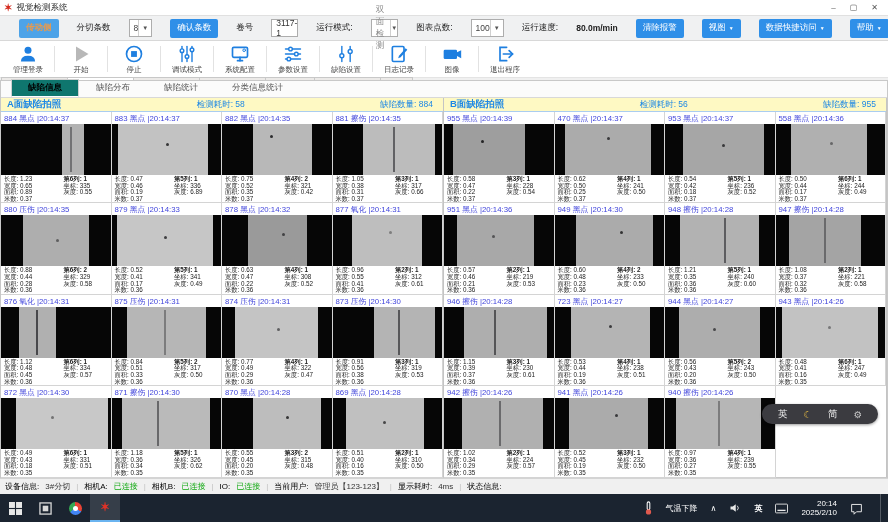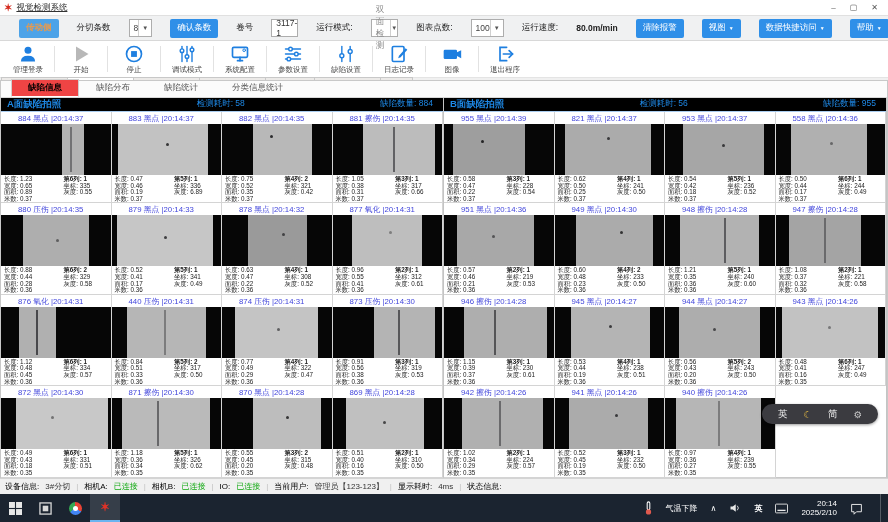--- a/index.html
+++ b/index.html
@@ -2,21 +2,21 @@
 <html><head>
 <meta charset="utf-8">
 <style>
   * { margin:0; padding:0; box-sizing:border-box; font-family:"Liberation Sans",sans-serif; }
   html,body { width:888px; height:522px; overflow:hidden; background:#fff; }
   body { position:relative; font-size:9px; color:#333; }
 
   
   .titlebar { height:15px; display:flex; align-items:center; padding:0 4px; background:#fff; }
   .app-logo { color:#d42a1e; font-size:10px; font-weight:bold; margin-right:4px; }
-  .app-title { font-size:8.5px; color:#333;text-decoration:underline; }
+  .app-title { font-size:8.5px; color:#333; }
   .win-ctrls { margin-left:auto; display:flex; gap:14px; padding-right:6px; color:#555; font-size:8px; }
   .win-ctrls span { cursor:pointer; }
 
   
   .toolbar1 { height:26px; background:#f0f1f2; border-top:1px solid #e0e0e0; border-bottom:1px solid #d8d8d8;
               display:flex; align-items:center; gap:18px; padding:0 19px; }
   .btn-blue { background:#2f8fe8; color:#fff; border:none; border-radius:2px; height:19px; padding:0 7px;
               font-size:8.5px; display:flex; align-items:center; gap:3px; cursor:pointer; white-space:nowrap; }
   .btn-side { background:#4da3e8; color:#e89a4d; font-weight:bold; }
   .lbl { font-size:8.5px; color:#222; white-space:nowrap; }
@@ -38,31 +38,31 @@
   
   .maintabs { height:17px; background:#f0f0f0; display:flex; align-items:flex-end; padding-left:1px; border-bottom:1px solid #c8c8c8; }
   .mtab { font-size:8.5px; color:#333; padding:2px 7px 2px; border:1px solid #c8c8c8; border-bottom:none;
           background:#eceae8; margin-right:-1px; cursor:pointer; white-space:nowrap; }
   .mtab.active { background:#fff; font-weight:bold; position:relative; top:1px; padding-bottom:3px; }
 
   
   .content { position:absolute; top:80px; bottom:44px; left:0; right:0; background:#fff; border:1px solid #c8c8c8; }
   .subtabs { height:17px; display:flex; align-items:flex-end; border-bottom:1px solid #d8d8d8; background:#fbfbfb; padding-left:10px; }
   .stab { font-size:8.5px; color:#555; padding:2px 16px; border:1px solid transparent; cursor:pointer; white-space:nowrap; }
-  .stab.active { color:#000; font-weight:bold; background:#ef4444; border-color:#d0d0d0; border-bottom-color:#fff; }
+  .stab.active { color:#000; font-weight:bold; background:#0f766e; border-color:#d0d0d0; border-bottom-color:#fff; }
 
   .panels { display:flex; height:calc(100% - 17px); }
   .panel { width:443px; border-right:1px solid #c4c4c4; display:flex; flex-direction:column; }
-  .panel-hdr { height:19px; display:flex; border-bottom:1px solid #aacdf0; padding:0 10px 0 6px; background:#000000; }
+  .panel-hdr { height:19px; display:flex; align-items:center; border-bottom:1px solid #aacdf0; padding:0 10px 0 6px; background:#fef9c3; }
   .panel-title { color:#1e88e5; font-weight:bold; font-size:9.5px; }
   .panel-mid { margin-left:auto; margin-right:auto; color:#1e88e5; font-size:8.5px; }
   .panel-cnt { color:#1e88e5; font-size:8.5px; }
   .grid { flex:1; display:grid; grid-template-columns:repeat(4,1fr); grid-template-rows:repeat(4,1fr); }
   .cell { border-right:1px solid #d4d4d4; border-bottom:1px solid #d4d4d4; display:flex; flex-direction:column; overflow:hidden; cursor:pointer; }
-  .cell-hd { height:12px; font-size:7.8px; color:#4246dc; padding:1px 0 0 17px; white-space:nowrap; overflow:hidden; background:#fff; }
+  .cell-hd { height:12px; font-size:7.8px; color:#4246dc; padding:1px 0 0 3px; white-space:nowrap; overflow:hidden; background:#fff; }
   .cell-img { height:51px; position:relative; background:#060606; overflow:hidden; }
   .band { position:absolute; top:0; bottom:0; }
   .dft-dot { position:absolute; width:3px; height:3px; border-radius:50%; }
   .dft-line { position:absolute; width:2px; top:6%; height:88%; filter:blur(.4px); }
   .cell-info { flex:1; display:flex; padding:1px 2px 0 3px; background:#fff; }
   .ci-l { width:57%; }
   .ci-r { width:43%; }
   .cell-info div { font-size:6.3px; line-height:6.6px; color:#222; white-space:nowrap; }
   .ci-r .b1 { font-weight:bold; }
 
@@ -464,21 +464,21 @@
                 <div>米数: 0.36</div>
               </div>
               <div class="ci-r">
                 <div class="b1">第6列: 1</div>
                 <div>坐标: 334</div>
                 <div>灰度: 0.57</div>
               </div>
             </div>
           </div>
           <div class="cell">
-            <div class="cell-hd">440 压伤 |20:14:31</div>
+            <div class="cell-hd">875 压伤 |20:14:31</div>
             <div class="cell-img">
               <div class="band" style="left: 14%; width: 72%; background: rgb(182, 182, 182);"></div>
               <div class="dft-line" style="left: 48%; background: rgb(38, 38, 42); opacity: 0.4;"></div>
             </div>
             <div class="cell-info">
               <div class="ci-l">
                 <div>长度: 0.84</div>
                 <div>宽度: 0.51</div>
                 <div>面积: 0.33</div>
                 <div>米数: 0.36</div>
@@ -633,21 +633,21 @@
                 <div>米数: 0.37</div>
               </div>
               <div class="ci-r">
                 <div class="b1">第3列: 1</div>
                 <div>坐标: 228</div>
                 <div>灰度: 0.54</div>
               </div>
             </div>
           </div>
           <div class="cell">
-            <div class="cell-hd">821 黑点 |20:14:37</div>
+            <div class="cell-hd">470 黑点 |20:14:37</div>
             <div class="cell-img">
               <div class="band" style="left: 10%; width: 78%; background: rgb(171, 171, 171);"></div>
               <div class="dft-dot" style="left: 48%; top: 26%; background: rgb(29, 29, 31); opacity: 0.8;"></div>
             </div>
             <div class="cell-info">
               <div class="ci-l">
                 <div>长度: 0.62</div>
                 <div>宽度: 0.50</div>
                 <div>面积: 0.25</div>
                 <div>米数: 0.37</div>
@@ -793,21 +793,21 @@
                 <div>米数: 0.36</div>
               </div>
               <div class="ci-r">
                 <div class="b1">第3列: 1</div>
                 <div>坐标: 230</div>
                 <div>灰度: 0.61</div>
               </div>
             </div>
           </div>
           <div class="cell">
-            <div class="cell-hd">945 黑点 |20:14:27</div>
+            <div class="cell-hd">723 黑点 |20:14:27</div>
             <div class="cell-img">
               <div class="band" style="left: 15%; width: 72%; background: rgb(180, 180, 180);"></div>
               <div class="dft-dot" style="left: 50%; top: 36%; background: rgb(29, 29, 31); opacity: 0.8;"></div>
             </div>
             <div class="cell-info">
               <div class="ci-l">
                 <div>长度: 0.53</div>
                 <div>宽度: 0.44</div>
                 <div>面积: 0.19</div>
                 <div>米数: 0.36</div>

